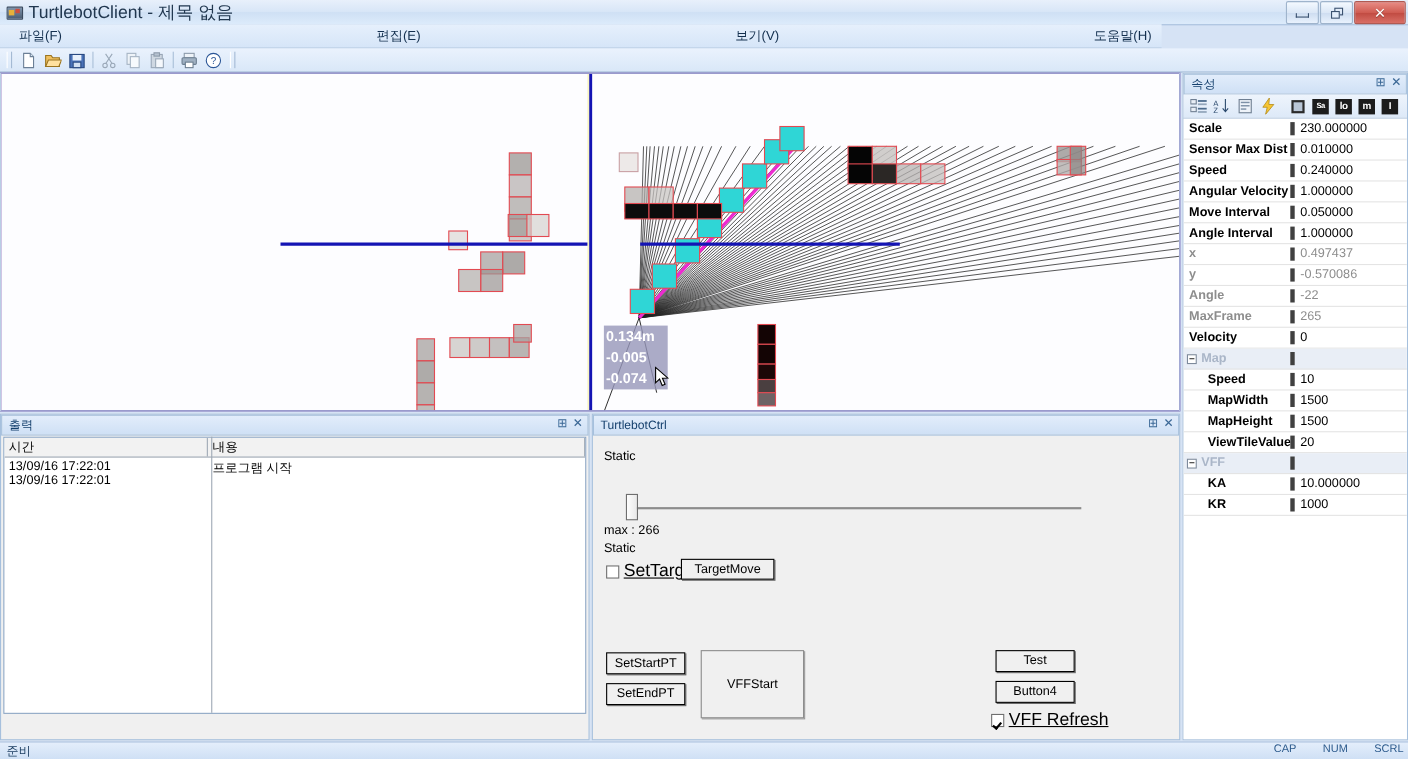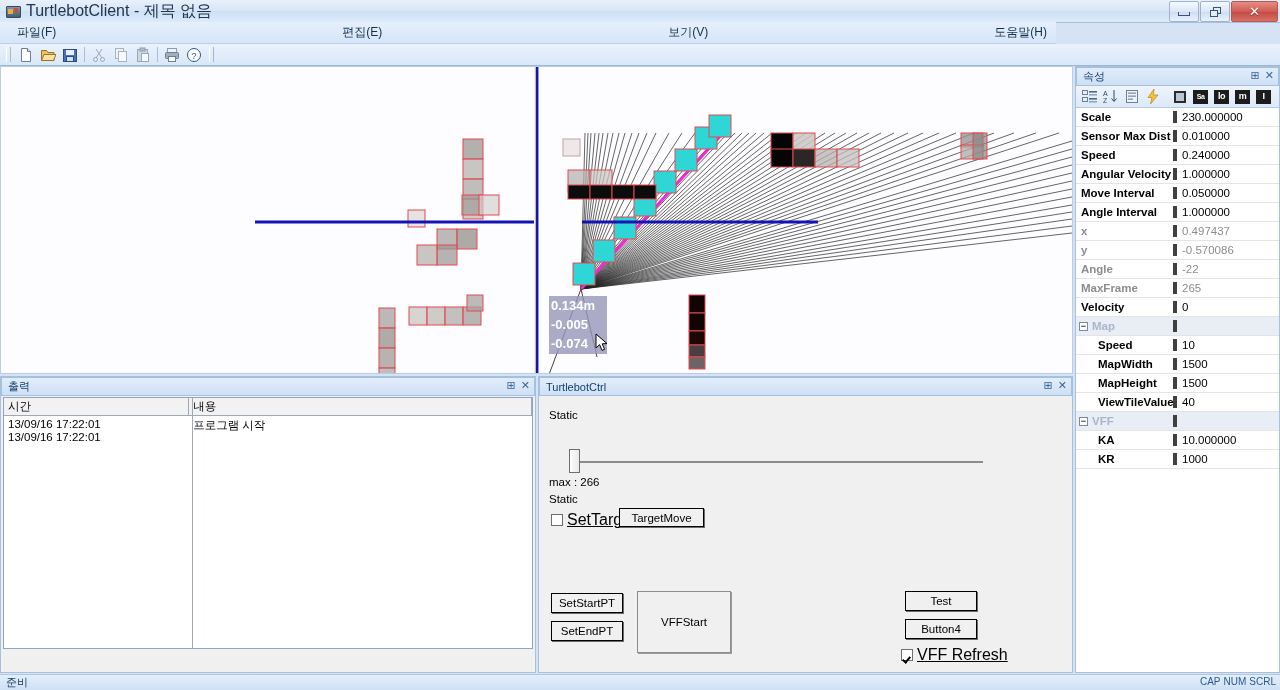--- a/index.html
+++ b/index.html
@@ -130,21 +130,21 @@
   .exp{width:9px;height:9px;border:1px solid #7d8a9c;background:#fff;font-size:9px;line-height:7px;text-align:center;color:#333;box-sizing:border-box;flex:0 0 auto;}
   .prow.ind .pname{padding-left:22px;}
 
   
   .statusbar{
     position:absolute;left:0;top:674px;width:1280px;height:16px;
     background:linear-gradient(to bottom,#e4eefb,#cfe0f5);
     border-top:1px solid #b1c6e0;display:flex;align-items:flex-end;
     font-size:11px;color:#16395d;padding-left:6px;box-sizing:border-box;
   }
-  .statusbar .right{position:absolute;right:4px;top:1px;display:flex;gap:3px;color:#2c5a8c;font-size:10px;}
+  .statusbar .right{position:absolute;right:4px;top:1px;display:flex;gap:24px;color:#2c5a8c;font-size:10px;}
 </style>
 </head>
 <body>
 
 <div id="app">
 
   <div class="titlebar">
     <div class="tb-icon">
       <div class="b1"></div>
         <div class="b2"></div>
@@ -580,21 +580,21 @@
         <div class="prow ind">
           <div class="pname">MapWidth</div>
           <div class="pval">1500</div>
         </div>
         <div class="prow ind">
           <div class="pname">MapHeight</div>
           <div class="pval">1500</div>
         </div>
         <div class="prow ind">
           <div class="pname">ViewTileValue</div>
-          <div class="pval">40</div>
+          <div class="pval">20</div>
         </div>
         <div class="prow dim cat">
           <div class="pname">
             <span class="exp">−</span>
             <span>VFF</span>
           </div>
           <div class="pval"></div>
         </div>
         <div class="prow ind">
           <div class="pname">KA</div>

